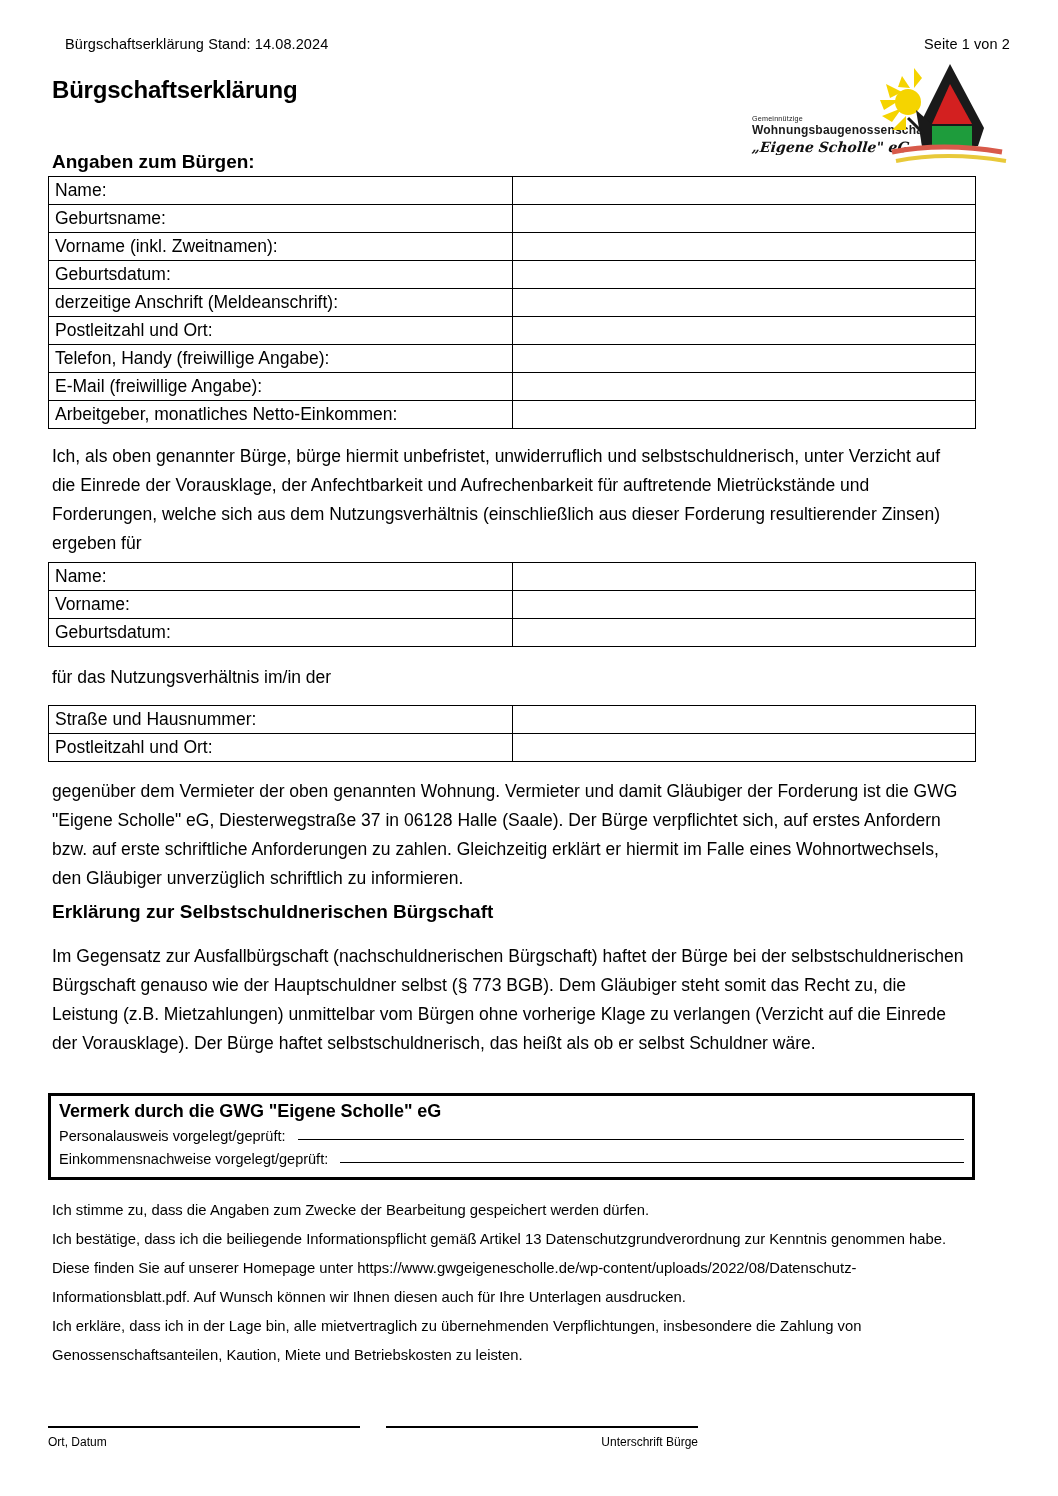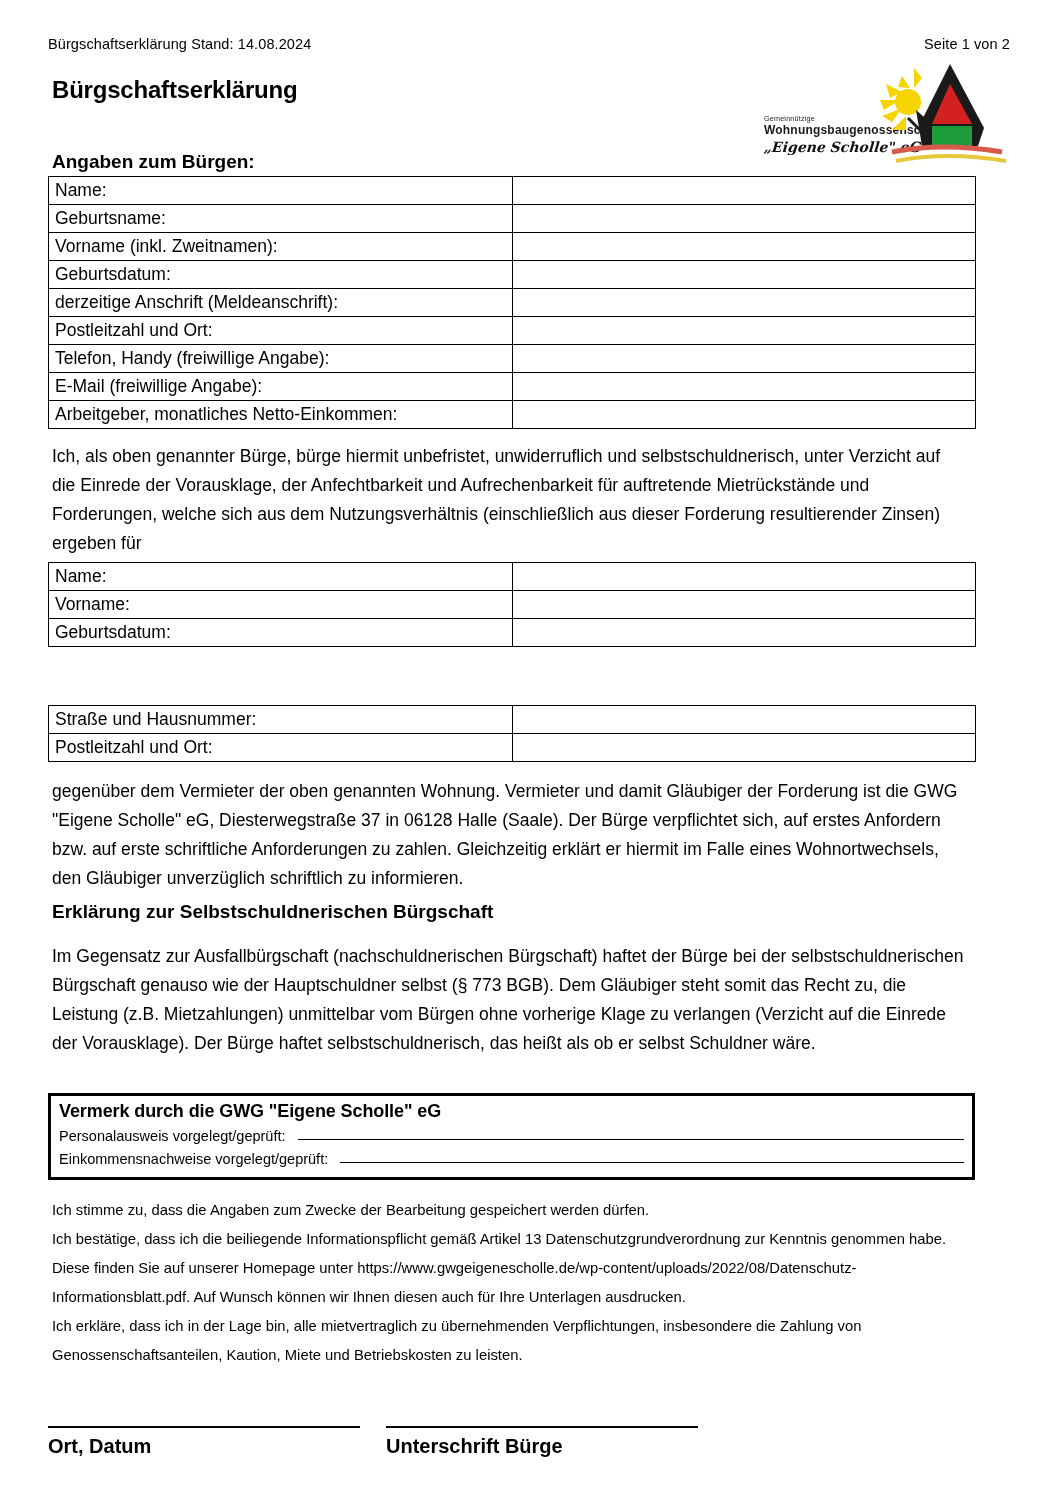--- a/index.html
+++ b/index.html
@@ -28,21 +28,21 @@
     position: absolute;
     top: 36px;
     left: 48px;
     right: 48px;
     display: flex;
     justify-content: space-between;
     align-items: baseline;
     font-size: 14.5px;
     letter-spacing: 0.1px;
   }
-  .runhead .left { white-space: nowrap; }
+  .runhead .left { white-space: nowrap; margin-left: 17px; }
   .runhead .right { white-space: nowrap; }
 
   
   .doc-title {
     position: absolute;
     top: 76px;
     left: 52px;
     font-size: 24px;
     font-weight: 600;
     letter-spacing: -0.2px;
@@ -59,21 +59,21 @@
   
   .logo {
     position: absolute;
     top: 62px;
     left: 752px;
     width: 260px;
     height: 105px;
   }
   .logo-text {
     position: absolute;
-    left: 12px;
+    left: 0px;
     top: 52px;
     width: 135px;
     line-height: 1.25;
   }
   .logo-line1 {
     font-size: 7.2px;
     letter-spacing: 0.2px;
     color: #1a1a1a;
     white-space: nowrap;
   }
@@ -189,27 +189,27 @@
     display: flex;
   }
   .sig {
     position: relative;
   }
   .sig .line {
     border-top: 2.4px solid #000000;
     width: 100%;
   }
   .sig .cap {
-    font-size: 20px;
-    font-weight: 700;
+    font-size: 12px;
+    font-weight: 400;
     padding-top: 7px;
   }
   #sig-ort { width: 312px; margin-right: 26px; }
   #sig-unterschrift { width: 312px; }
-  #sig-unterschrift .cap { text-align: left; }
+  #sig-unterschrift .cap { text-align: right; }
 </style>
 </head>
 <body>
 
 <div class="page">
 
   <div class="runhead">
     <span class="left">Bürgschaftserklärung Stand: 14.08.2024</span>
     <span class="right">Seite 1 von 2</span>
   </div>
@@ -311,20 +311,21 @@
         <td>Vorname:</td>
         <td class="val"></td>
       </tr>
       <tr>
         <td>Geburtsdatum:</td>
         <td class="val"></td>
       </tr>
     </tbody>
   </table>
 
+  <div class="para" id="para-2">für das Nutzungsverhältnis im/in der</div>
 
   <table class="fields" id="tbl-wohnung">
     <colgroup>
         <col style="width:464px">
         <col style="width:463px">
       </colgroup>
     <tbody>
       <tr>
         <td>Straße und Hausnummer:</td>
         <td class="val"></td>

